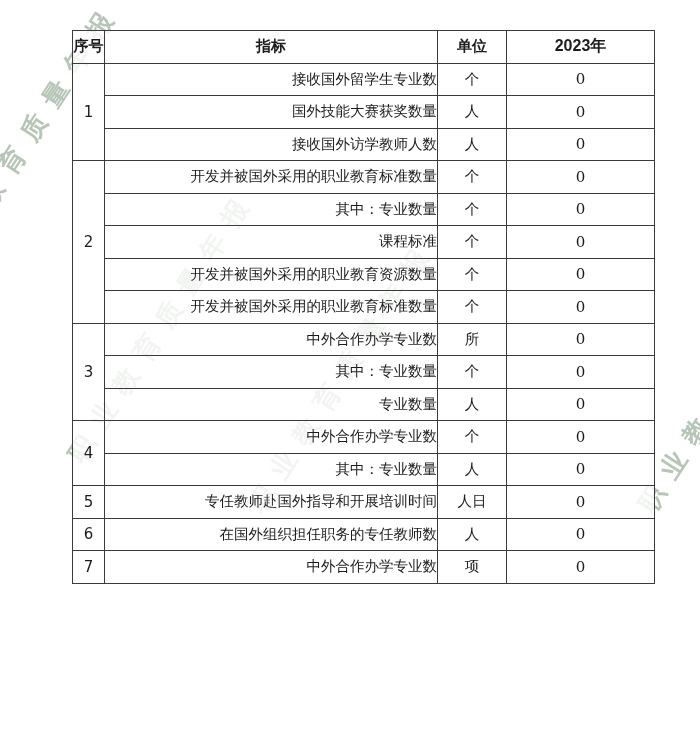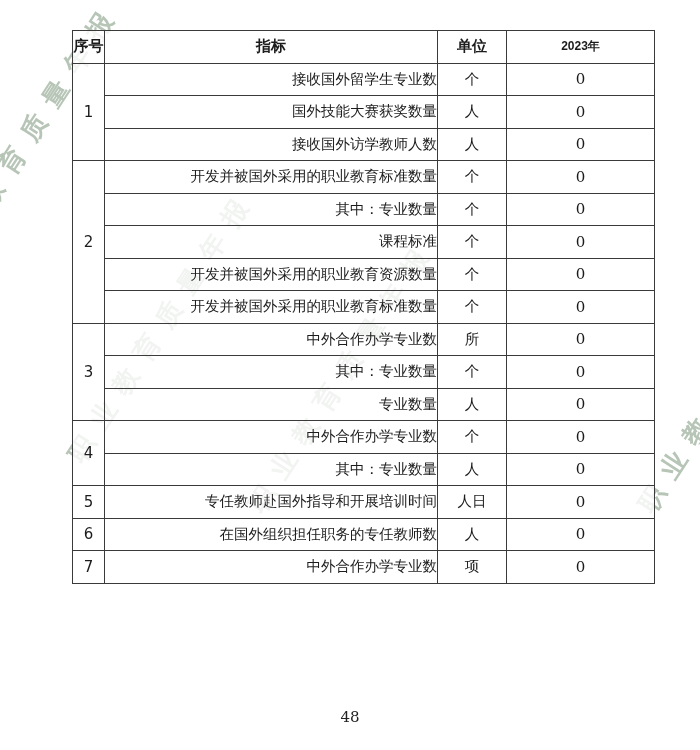--- a/index.html
+++ b/index.html
@@ -42,21 +42,21 @@
   table.report th,table.report td{
     border:1.5px solid #3a3a3a;
     height:31.5px;
     color:#1c1c1c;
     padding:0;
     overflow:hidden;
   }
   table.report th{
     font-size:15px;font-weight:700;text-align:center;
   }
-  table.report th.h-year{font-size:12px;margin-left:8px;}
+  table.report th.h-year{font-size:16px;margin-left:8px;}
   td.seq{font-size:15px;text-align:center;font-family:"DejaVu Sans","Liberation Sans",sans-serif;}
   td.ind{font-size:14.5px;text-align:right;padding-left:6px;}
   td.ind.indent1{padding-left:36px;}
   td.ind.indent2{}
   td.unit{font-size:14.5px;text-align:center;}
   td.val{
     font-size:15px;text-align:center;
     font-family:"DejaVu Serif","Liberation Serif",serif;
     color:#2a2a2a;
   }
@@ -180,15 +180,14 @@
         </tr>
         <tr>
           <td class="seq" rowspan="1">7</td>
           <td class="ind indent0">中外合作办学专业数</td>
           <td class="unit">项</td>
           <td class="val">0</td>
         </tr>
       </tbody>
   </table>
 
-  <div class="page-number">48</div>
 
 </div>
 
 </body></html>

